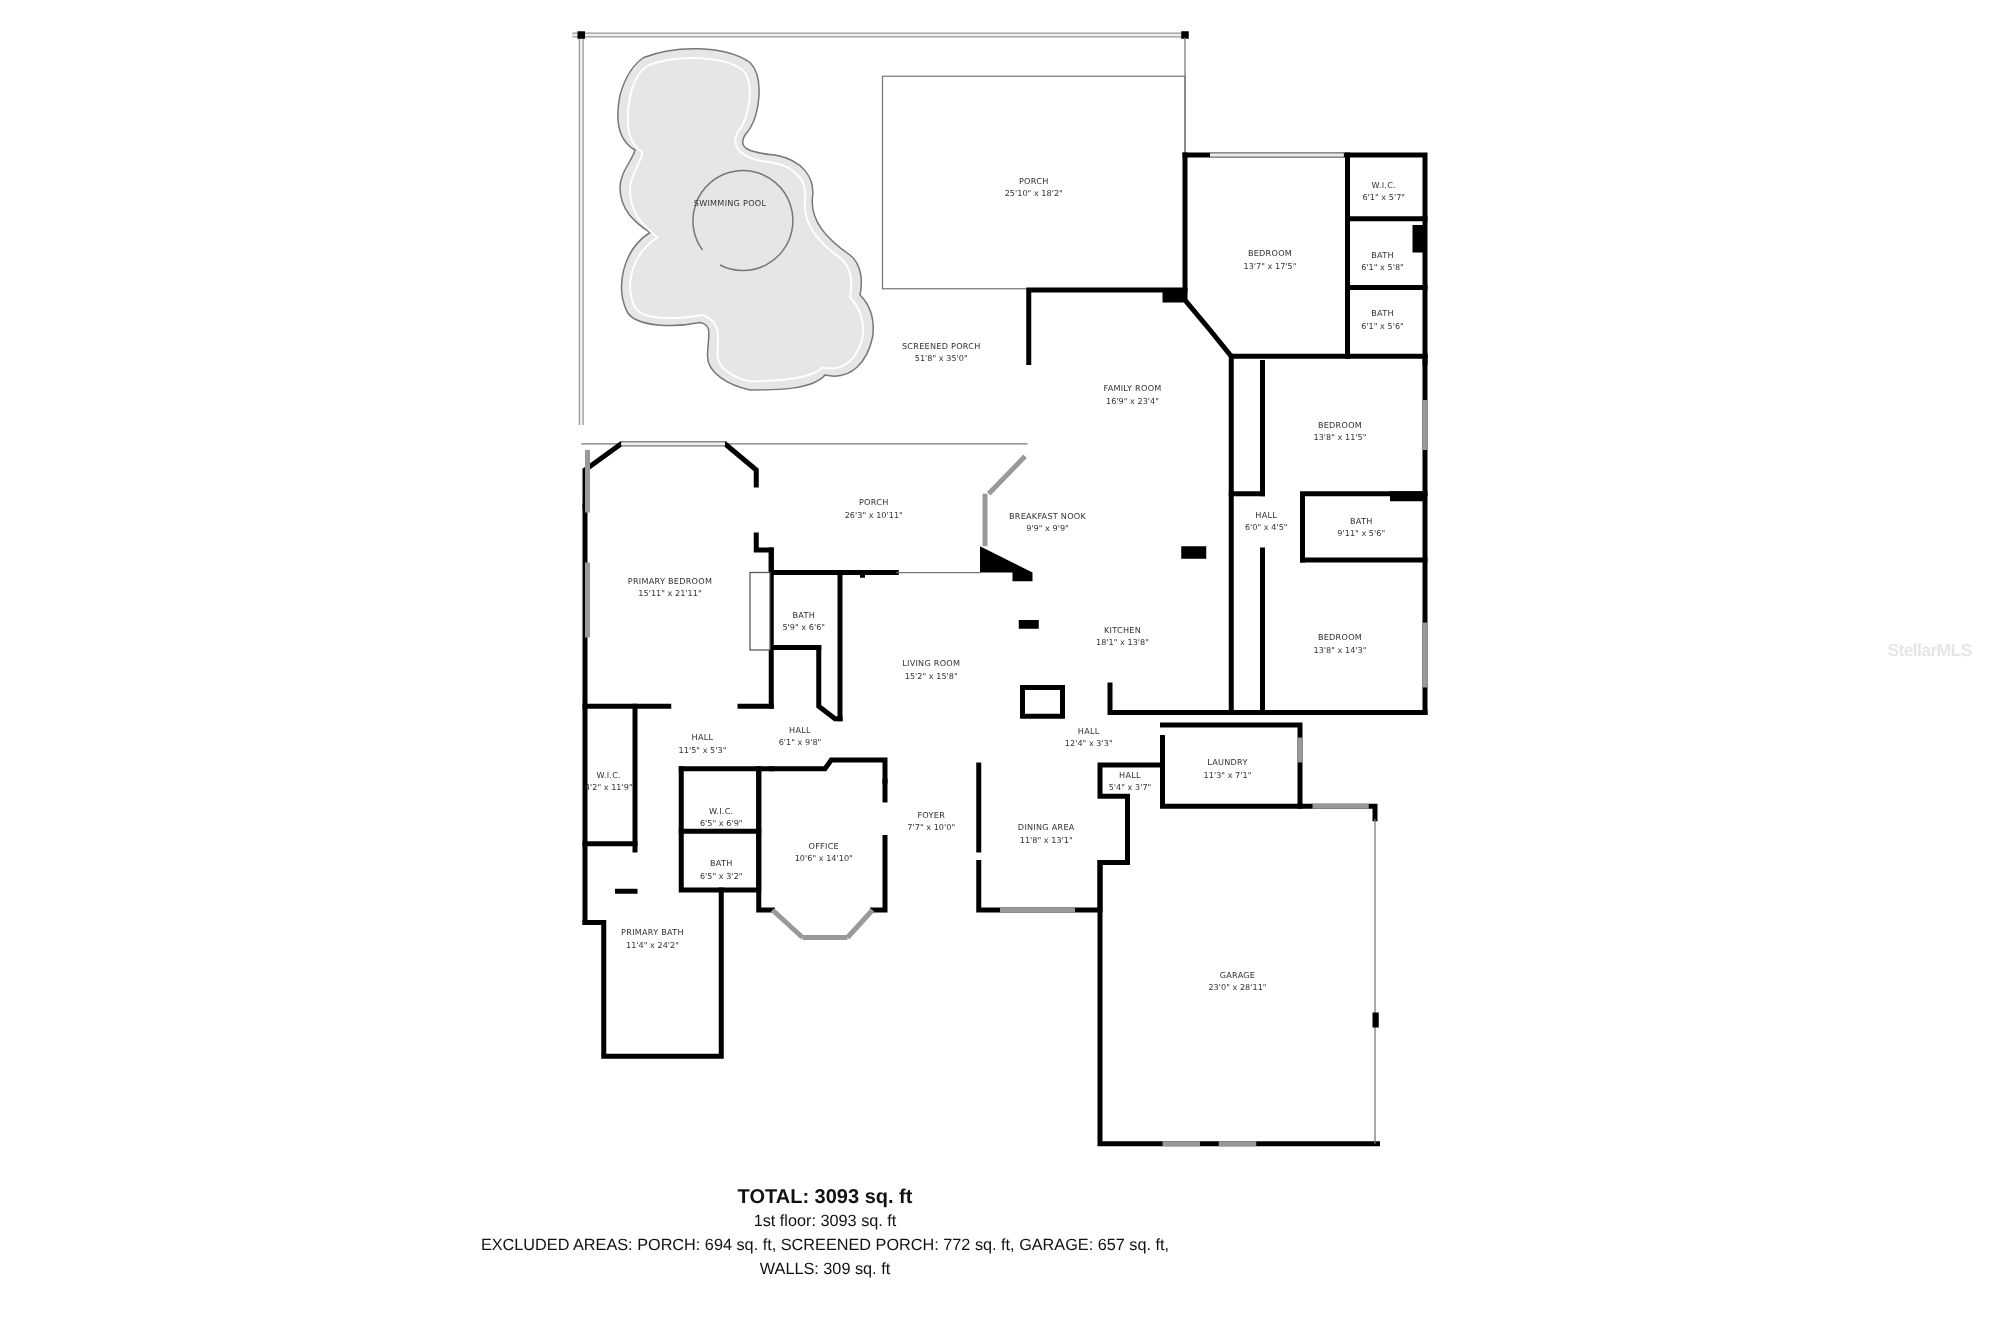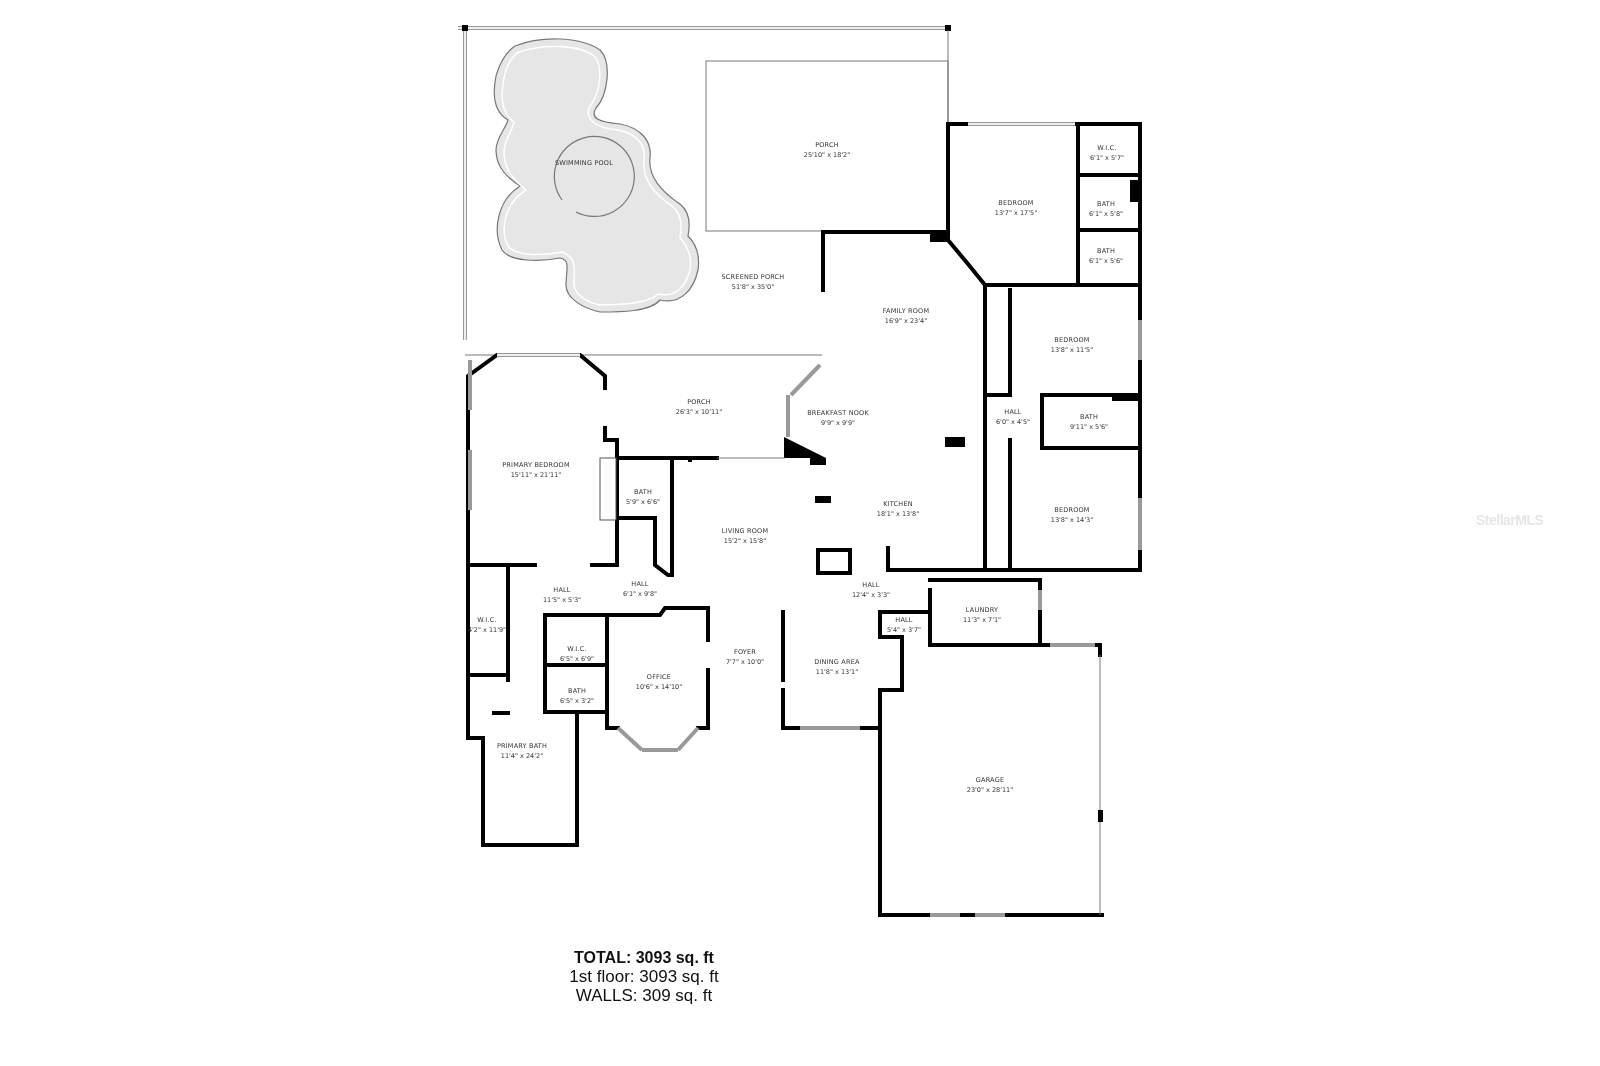--- a/index.html
+++ b/index.html
@@ -6,24 +6,24 @@
   body { width:1600px; height:1066px; position:relative; overflow:hidden; font-family:"DejaVu Sans", sans-serif; }
   #plan { position:absolute; left:0; top:0; width:1600px; height:1066px; }
   .room-name { font-size:6.5px; fill:#333; text-anchor:middle; letter-spacing:0.2px; }
   .room-dim  { font-size:6.5px; fill:#333; text-anchor:middle; }
   .wall { stroke:#000; stroke-width:4; fill:none; stroke-linecap:square; }
   .thin { stroke:#777; stroke-width:1; fill:none; }
   .win  { stroke:#999; stroke-width:4; fill:none; }
   .win-in { stroke:#eee; stroke-width:2; fill:none; }
   .pool { fill:#e6e6e6; stroke:#777; stroke-width:1.2; }
   .pool-in { fill:none; stroke:#fff; stroke-width:1.5; }
-  #summary { position:absolute; left:0; width:1288px; top:948px; text-align:center; color:#111; font-family:"Liberation Sans", sans-serif; }
+  #summary { position:absolute; left:16px; width:1288px; top:948px; text-align:center; color:#111; font-family:"Liberation Sans", sans-serif; }
   #summary .total { font-size:16px; font-weight:bold; line-height:19px; }
-  #summary .line { font-size:17px; line-height:19px; }
-  #watermark { position:absolute; left:1476px; top:512px; font-family:"Liberation Sans", sans-serif; font-size:14px; color:#e6e6e6; font-weight:bold; letter-spacing:-0.5px; }
+  #summary .line { font-size:13px; line-height:19px; }
+  #watermark { position:absolute; left:1510px; top:512px; font-family:"Liberation Sans", sans-serif; font-size:14px; color:#e6e6e6; font-weight:bold; letter-spacing:-0.5px; }
 </style>
 </head>
 <body>
 
 <svg id="plan" viewBox="0 0 1600 1066" xmlns="http://www.w3.org/2000/svg">
 
   <g>
     <line class="win" x1="458" y1="28" x2="948" y2="28"></line>
     <line class="win-in" x1="458" y1="28" x2="948" y2="28"></line>
     <line class="win" x1="465" y1="28" x2="465" y2="340"></line>
@@ -224,14 +224,15 @@
     <text class="room-name" x="990" y="782">GARAGE</text>
     <text class="room-dim" x="990" y="792">23'0" x 28'11"</text>
   </g>
 </svg>
 
 <div id="watermark">StellarMLS</div>
 
 <div id="summary">
   <div class="total">TOTAL: 3093 sq. ft</div>
   <div class="line">1st floor: 3093 sq. ft</div>
+  <div class="line">EXCLUDED AREAS: PORCH: 694 sq. ft, SCREENED PORCH: 772 sq. ft, GARAGE: 657 sq. ft,</div>
   <div class="line">WALLS: 309 sq. ft</div>
 </div>
 
 </body></html>

